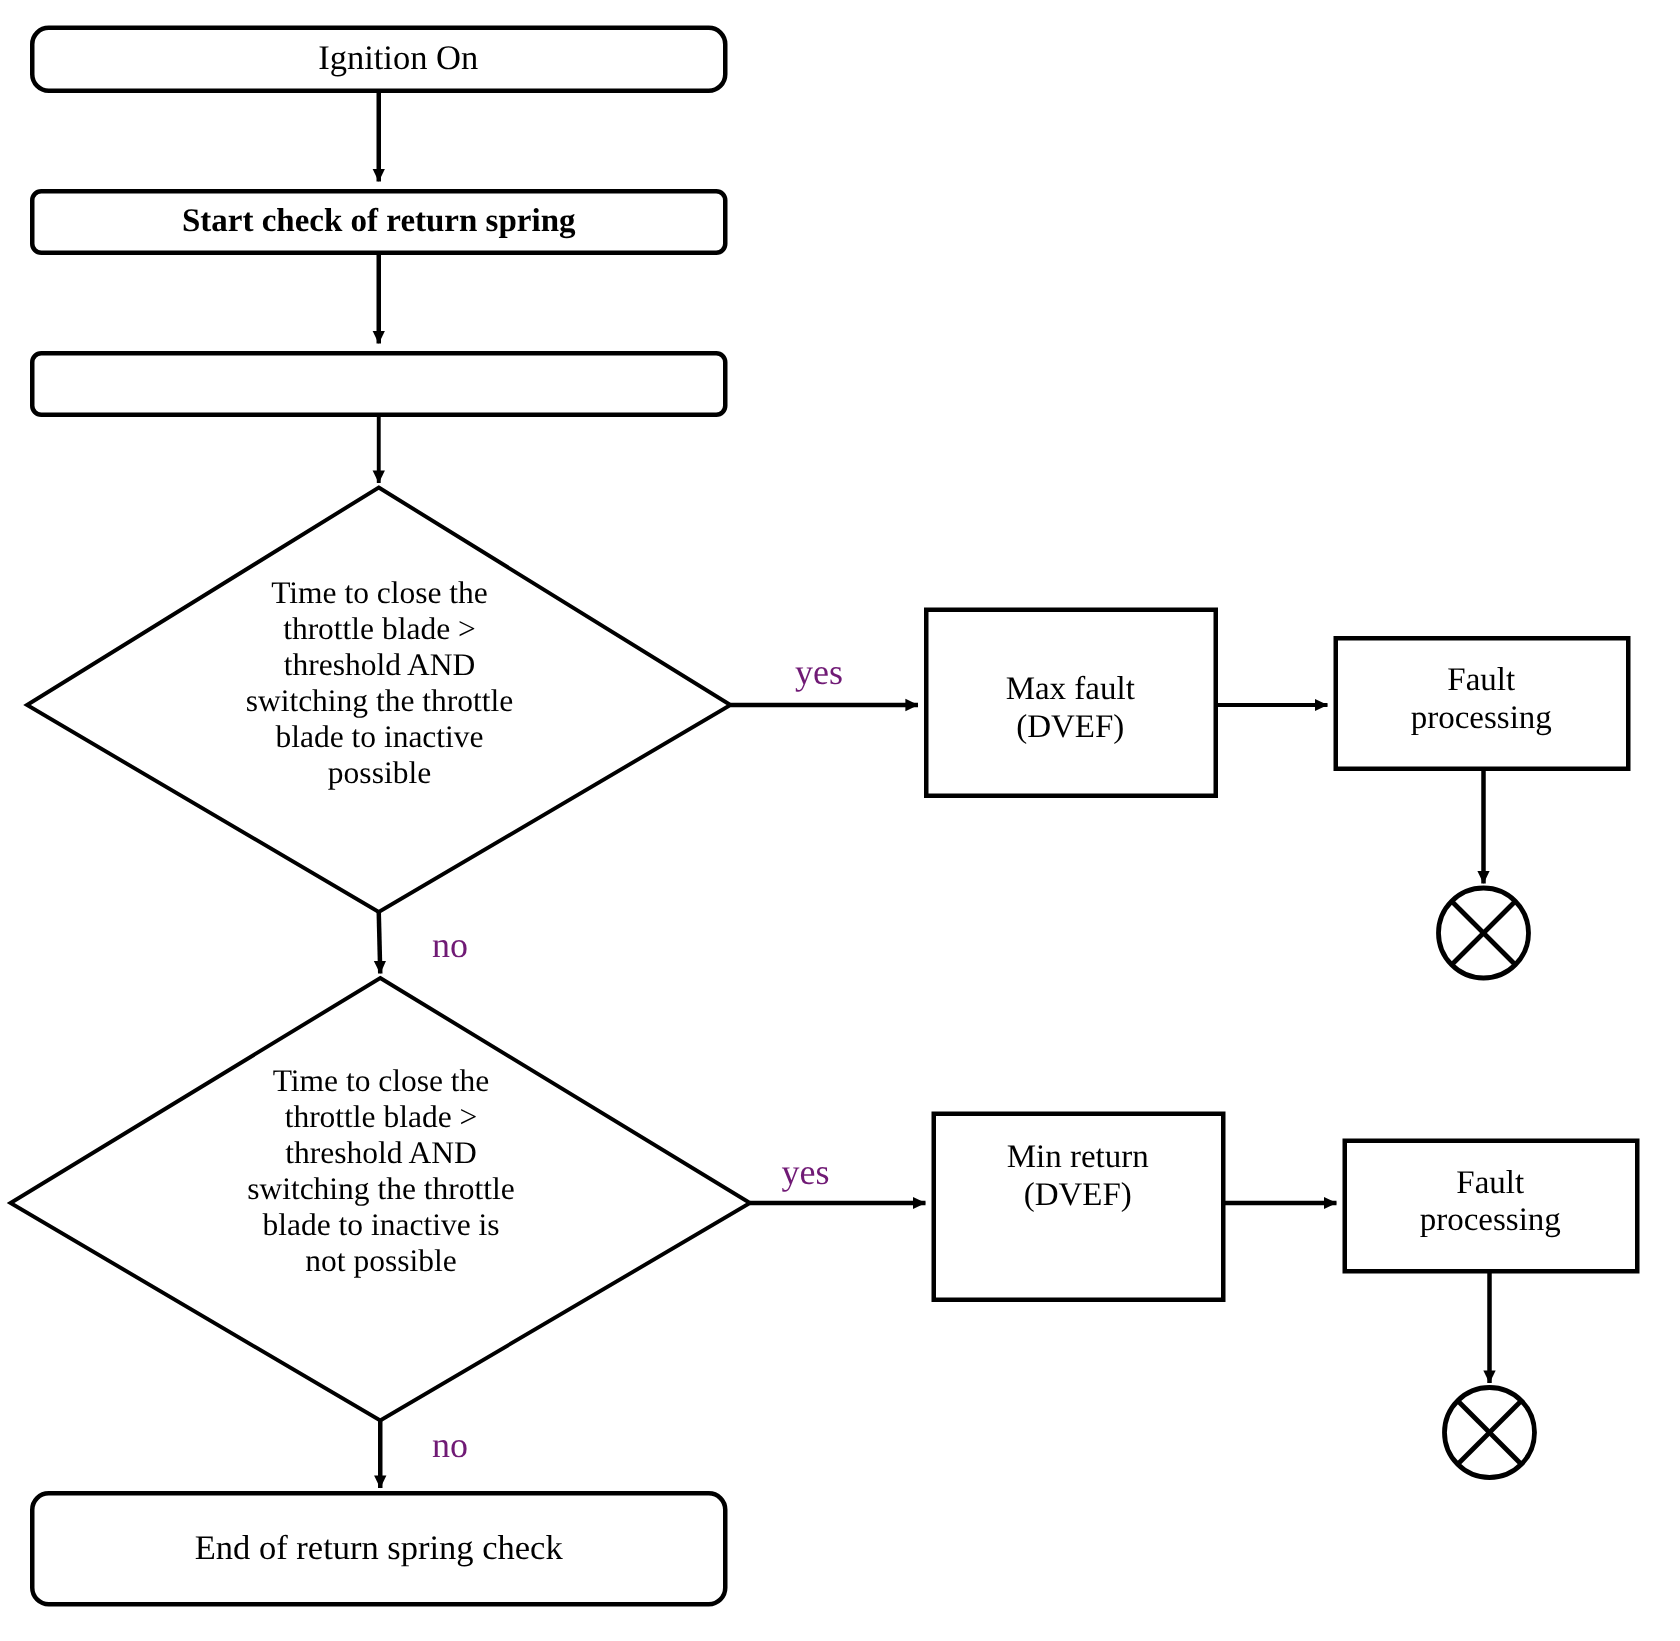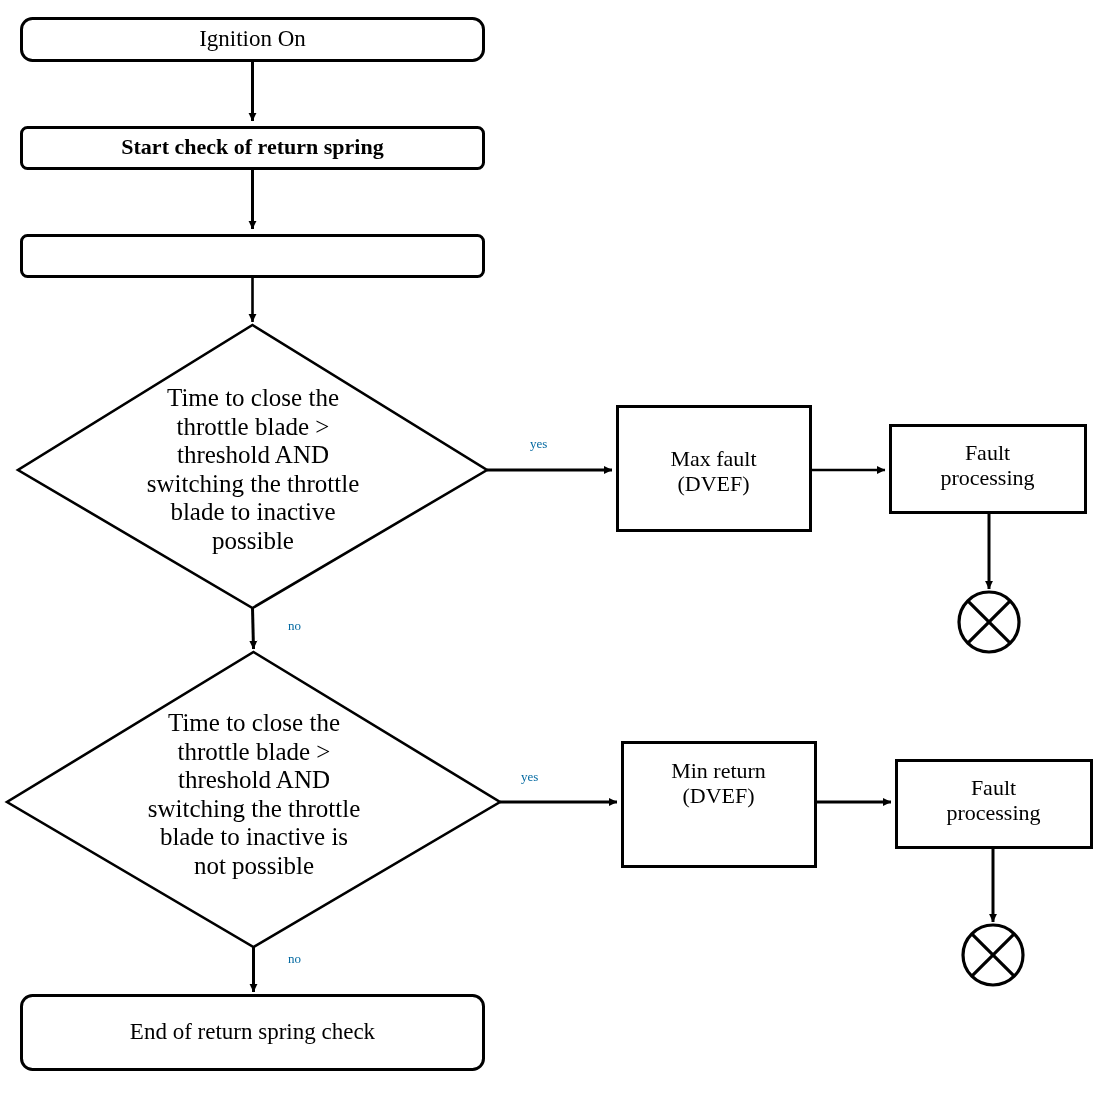--- a/index.html
+++ b/index.html
@@ -27,28 +27,28 @@
     position: absolute;
     color: #000000;
     text-align: center;
     line-height: 1.14;
     white-space: pre-line;
     pointer-events: none;
     -webkit-font-smoothing: none;
   }
   .edge-label {
     position: absolute;
-    color: #0369a1;
-    font-size: 13px;
+    color: #701a75;
+    font-size: 24px;
     text-align: left;
     pointer-events: none;
   }
   .proc-text { font-size: 22px; }
   .term-text { font-size: 23px; }
-  .dec-text  { font-size: 25px; }
+  .dec-text  { font-size: 21px; }
   .box-text  { font-size: 22px; }
 </style>
 </head>
 <body>
 
 <div id="canvas">
 
   <svg class="layer" viewBox="0 0 1120 1094">
     <defs>
       <marker id="arrowhead" markerWidth="9" markerHeight="9" refX="8.4" refY="4.5" orient="auto" markerUnits="userSpaceOnUse">
@@ -104,21 +104,21 @@
 
     <line x1="500" y1="802" x2="617" y2="802" stroke="#000000" stroke-width="3" marker-end="url(#arrowhead)"></line>
 
     <line x1="815" y1="802" x2="891" y2="802" stroke="#000000" stroke-width="3" marker-end="url(#arrowhead)"></line>
 
     <line x1="993" y1="847" x2="993" y2="922" stroke="#000000" stroke-width="3" marker-end="url(#arrowhead)"></line>
 
     <line x1="253.5" y1="947" x2="253.5" y2="992" stroke="#000000" stroke-width="3" marker-end="url(#arrowhead)"></line>
   </svg>
 
-  <div class="node-text term-text" style="left:21px; top:26px; width:463px;">Ignition On</div>
+  <div class="node-text term-text" style="left:21px; top:26px; width:463px;padding-left:13px;">Ignition On</div>
 
   <div class="node-text proc-text" style="left:21px; top:134px; width:463px;font-weight:bold;">Start check of return spring</div>
 
 
   <div class="node-text dec-text" style="left:128px; top:384px; width:250px;">Time to close the
 throttle blade &gt;
 threshold AND
 switching the throttle
 blade to inactive
 possible</div>

